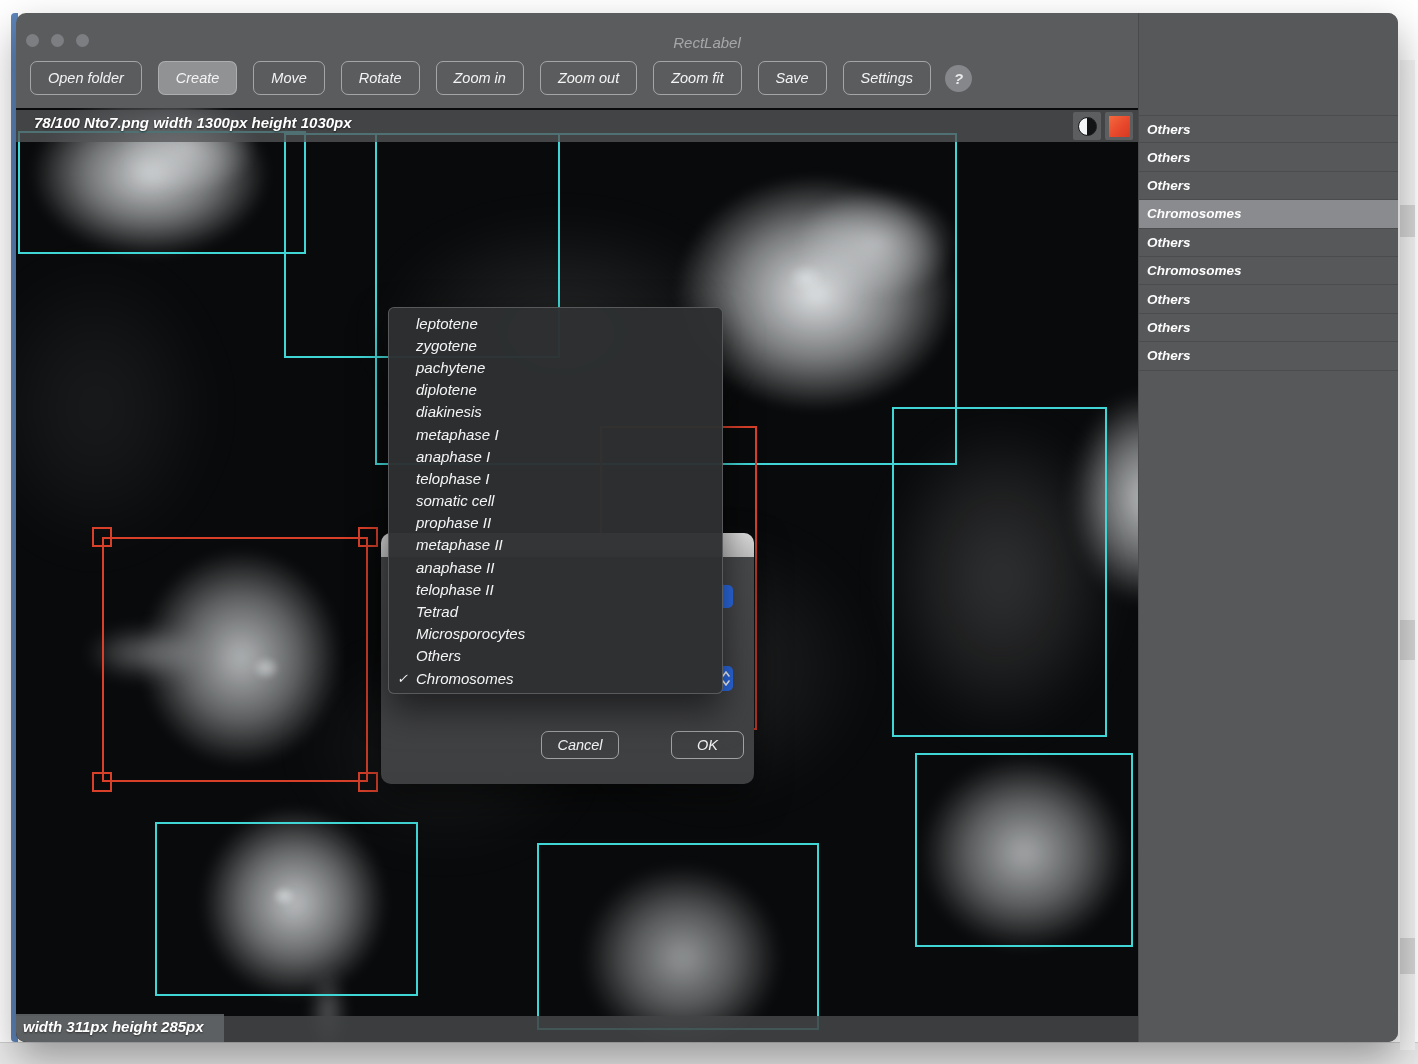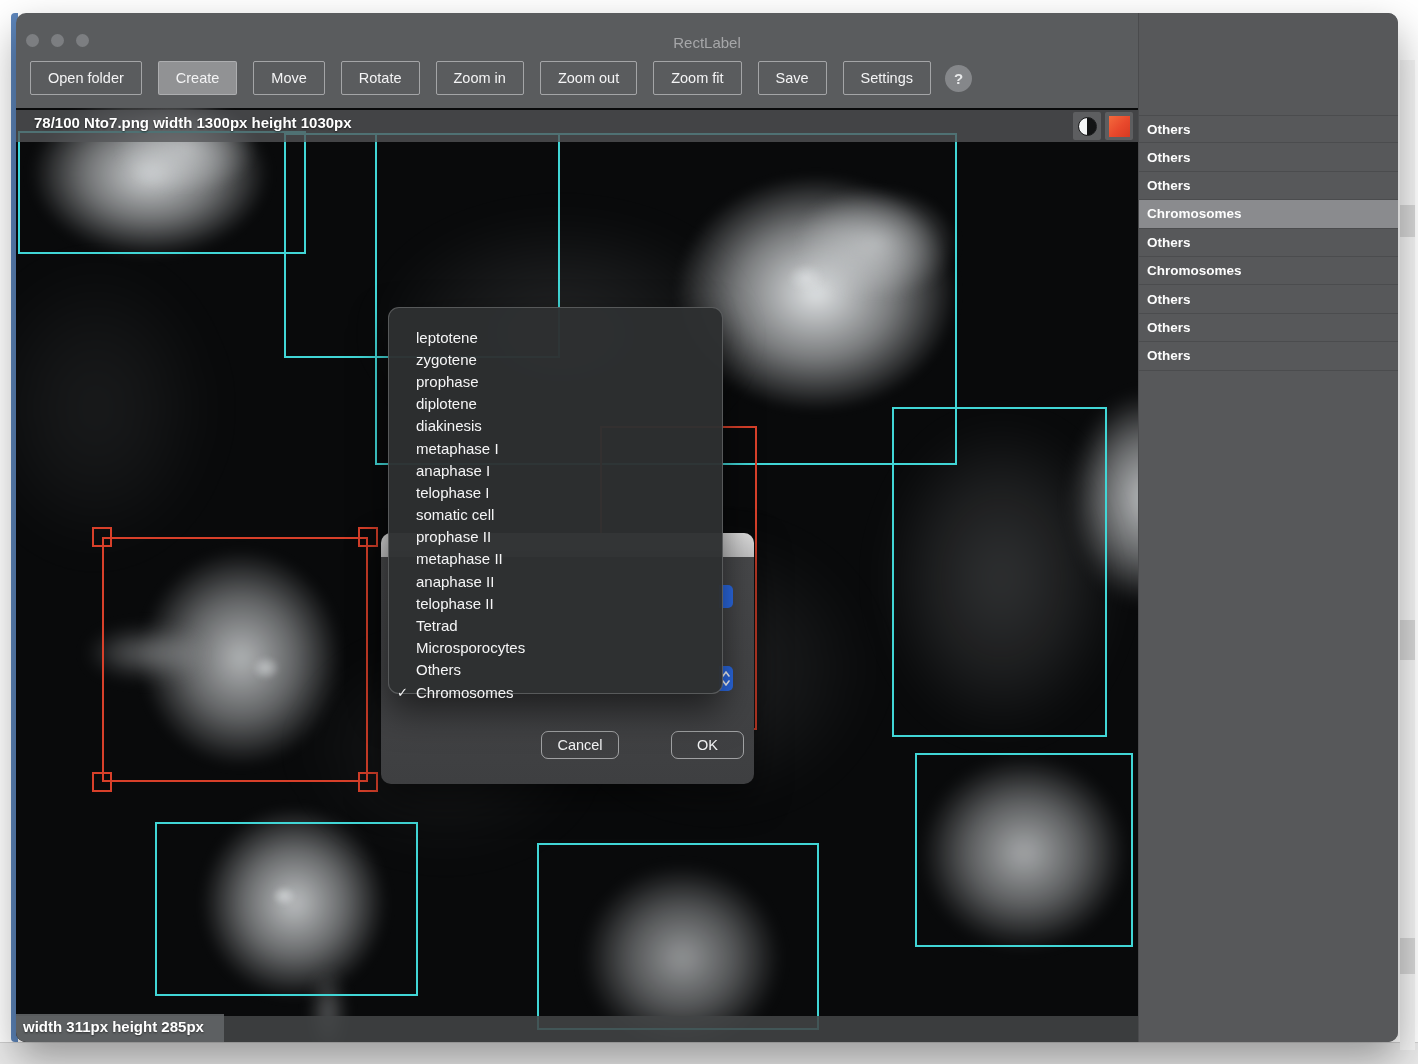--- a/index.html
+++ b/index.html
@@ -1,28 +1,28 @@
 <!DOCTYPE html>
 <html><head>
 <meta charset="utf-8">
 <style>
   html,body{margin:0;padding:0;background:#ffffff;font-family:"Liberation Sans",sans-serif;}
-  #stage{position:relative;width:1418px;height:1064px;background:#ffffff;overflow:hidden;}
+  #stage{position:relative;width:1418px;height:1064px;background:#ffffff;overflow:hidden;font-style:italic;}
   .abs{position:absolute;}
 
   
   #win{left:16px;top:13px;width:1382px;height:1029px;background:#5a5c5e;border-radius:10px;
        box-shadow:0 18px 40px rgba(0,0,0,.35);overflow:hidden;}
   #blue-strip{left:11px;top:13px;width:7px;height:1029px;background:#5d85ba;border-radius:4px 0 0 4px;}
   #titlebar{left:0;top:0;width:100%;height:42px;}
   .tlight{position:absolute;top:21px;width:13px;height:13px;border-radius:50%;background:#7c7e81;}
   #win-title{left:0;top:21px;width:100%;text-align:center;color:#a6a7a9;font-size:15px;}
   #toolbar{left:14px;top:48px;height:34px;display:flex;gap:16px;align-items:center;}
   .tb-btn{height:34px;padding:0 17px;display:inline-flex;align-items:center;justify-content:center;
-          border:1px solid rgba(225,226,228,.55);border-radius:2px;color:#f4f4f5;font-size:14.5px;
+          border:1px solid rgba(225,226,228,.55);border-radius:7px;color:#f4f4f5;font-size:14.5px;
           background:transparent;box-sizing:border-box;white-space:nowrap;}
   .tb-btn.active{background:#919294;border-color:rgba(225,226,228,.35);}
   #help-btn{width:27px;height:27px;border-radius:50%;background:#85878a;color:#e9eaeb;font-size:15px;
             font-weight:bold;display:inline-flex;align-items:center;justify-content:center;margin-left:-2px;}
 
   
   #canvas{left:0;top:95px;width:1122px;height:934px;background:#090a0b;overflow:hidden;}
   .blob{position:absolute;border-radius:50%;}
   .bbox{position:absolute;box-sizing:border-box;}
   .bbox.cyan{border:2.5px solid #41d6d6;}
@@ -44,23 +44,23 @@
 
   
   #dialog{left:365px;top:425px;width:373px;height:251px;border-radius:10px;overflow:hidden;
           background:linear-gradient(#48494b,#3e3f41);box-shadow:0 14px 34px rgba(0,0,0,.5);}
   #dialog-header{left:0;top:0;width:100%;height:24px;background:linear-gradient(#dcdcdc,#c0c0c1);}
   .popup-frag{position:absolute;left:338px;width:14px;background:#2c6be6;border-radius:0 5px 5px 0;}
   .dlg-btn{position:absolute;top:198px;height:28px;border:1px solid rgba(225,226,228,.6);border-radius:7px;
            color:#f2f3f4;font-size:14.5px;display:flex;align-items:center;justify-content:center;box-sizing:border-box;}
   #cancel-btn{left:160px;width:78px;} #ok-btn{left:290px;width:73px;}
 
-  #menu{left:372px;top:199px;width:335px;height:387px;border-radius:11px;
+  #menu{left:372px;top:199px;width:335px;height:387px;border-radius:6px;
         background:rgba(45,47,49,.97);border:1px solid rgba(130,132,134,.5);
-        box-shadow:0 16px 36px rgba(0,0,0,.55);padding:18px 0;box-sizing:border-box;}
+        box-shadow:0 16px 36px rgba(0,0,0,.55);padding:4px 0;box-sizing:border-box;}
   .menu-item{height:22.2px;display:flex;align-items:center;color:#f5f5f6;font-size:15px;font-weight:500;}
   .menu-check{width:27px;text-align:center;font-size:13px;}
   
   #sidebar{left:1122px;top:0;width:260px;height:1029px;background:#57585a;border-left:1px solid #4a4b4d;box-sizing:border-box;}
   .side-row{position:relative;height:28.4px;border-bottom:1px solid #4b4c4e;color:#fdfdfd;font-size:13.5px;
             font-weight:bold;display:flex;align-items:center;padding-left:8px;box-sizing:border-box;}
   .side-row.first{border-top:1px solid #4b4c4e;}
   .side-row.selected{background:#8a8b8e;}
   
   #right-strip{left:1400px;top:60px;width:15px;height:990px;background:#f4f4f4;}
@@ -168,21 +168,21 @@
           <div class="menu-item">
             <span class="menu-check"></span>
             <span>leptotene</span>
           </div>
           <div class="menu-item">
             <span class="menu-check"></span>
             <span>zygotene</span>
           </div>
           <div class="menu-item">
             <span class="menu-check"></span>
-            <span>prophase</span>
+            <span>pachytene</span>
           </div>
           <div class="menu-item">
             <span class="menu-check"></span>
             <span>diplotene</span>
           </div>
           <div class="menu-item">
             <span class="menu-check"></span>
             <span>diakinesis</span>
           </div>
           <div class="menu-item">

